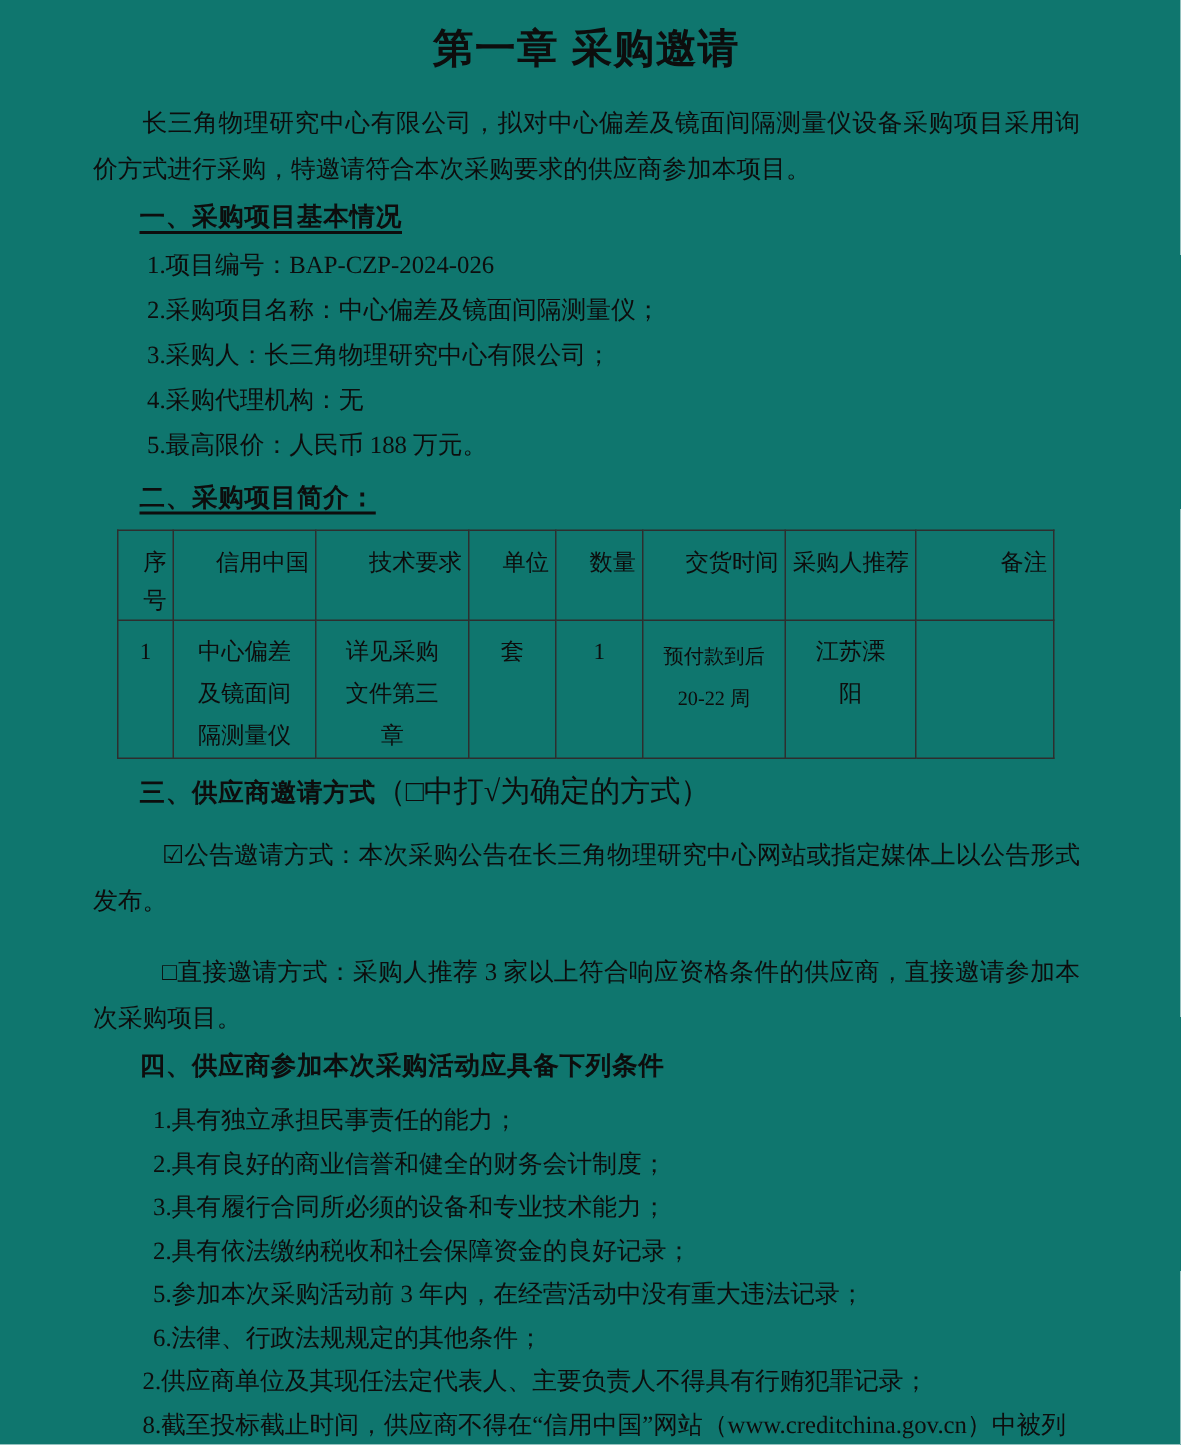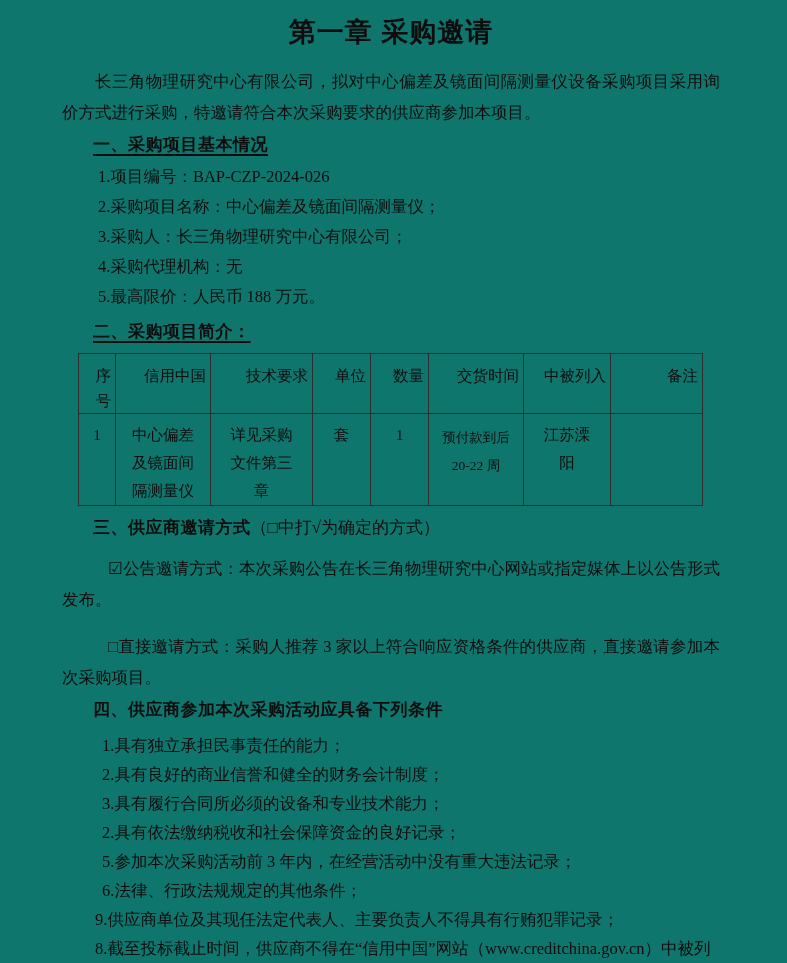--- a/index.html
+++ b/index.html
@@ -39,21 +39,21 @@
     letter-spacing:0.5px;
   }
   .sec.underlined .sec-text {
     text-decoration:underline;
     text-underline-offset:4px;
     text-decoration-thickness:1.5px;
   }
   .sec .note {
     font-family:"Liberation Serif","DejaVu Serif",serif;
     font-weight:normal;
-    font-size:17px;
+    font-size:20px;
     letter-spacing:0;
   }
   .list-s1 { margin-top:5px; }
   .list-s1 p {
     margin:0; font-size:16.5px; line-height:30px; padding-left:36px;
   }
   .ptable {
     border-collapse:collapse;
     table-layout:fixed;
     width:624px;
@@ -131,21 +131,21 @@
         <col style="width:92px">
     </colgroup>
     <thead>
       <tr>
         <th>序号</th>
         <th>信用中国</th>
         <th>技术要求</th>
         <th>单位</th>
         <th>数量</th>
         <th>交货时间</th>
-        <th>中被列入</th>
+        <th>采购人推荐</th>
         <th>备注</th>
       </tr>
     </thead>
     <tbody>
       <tr>
         <td>1</td>
         <td>中心偏差及镜面间隔测量仪</td>
         <td>详见采购文件第三章</td>
         <td>套</td>
         <td>1</td>
@@ -164,17 +164,17 @@
 
   <h2 class="sec h4m"><span class="sec-text">四、供应商参加本次采购活动应具备下列条件</span></h2>
 
   <div class="list-s4">
     <p>1.具有独立承担民事责任的能力；</p>
     <p>2.具有良好的商业信誉和健全的财务会计制度；</p>
     <p>3.具有履行合同所必须的设备和专业技术能力；</p>
     <p>2.具有依法缴纳税收和社会保障资金的良好记录；</p>
     <p>5.参加本次采购活动前 3 年内，在经营活动中没有重大违法记录；</p>
     <p>6.法律、行政法规规定的其他条件；</p>
-    <p class="tight">9.供应商单位及其现任法定代表人、主要负责人不得具有行贿犯罪记录；</p>
+    <p class="tight">2.供应商单位及其现任法定代表人、主要负责人不得具有行贿犯罪记录；</p>
     <p class="tight">8.截至投标截止时间，供应商不得在“信用中国”网站（www.creditchina.gov.cn）中被列入</p>
   </div>
 
 </div>
 
 </body></html>

